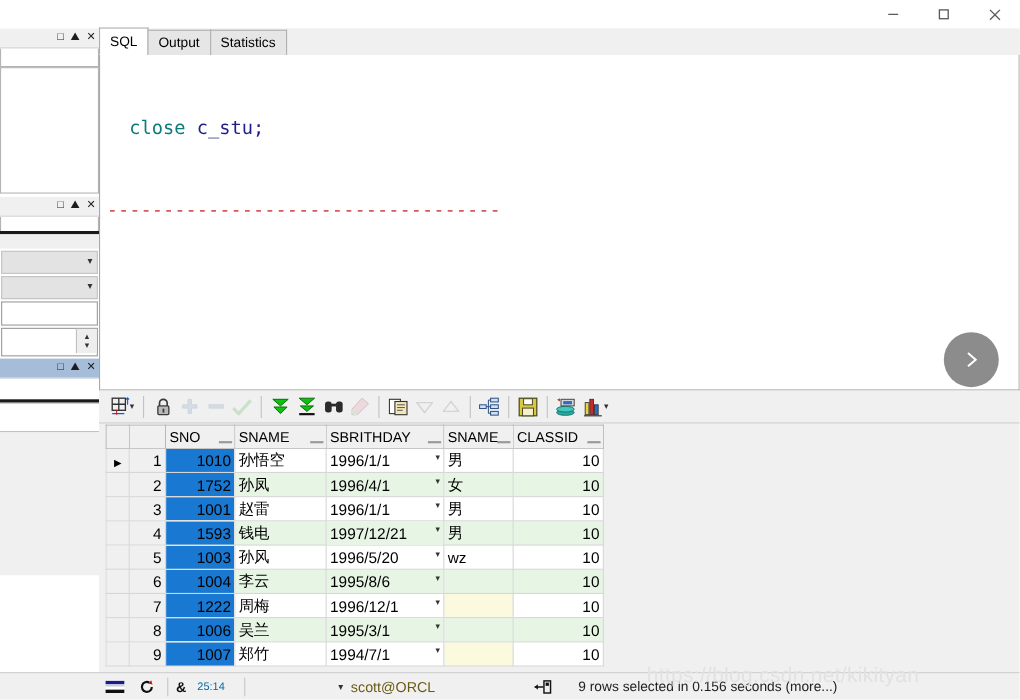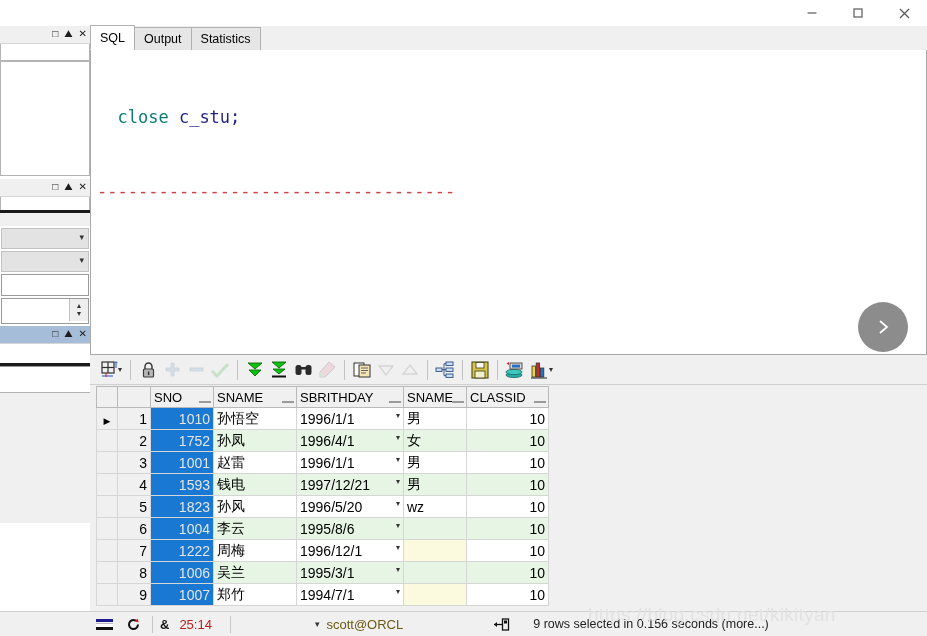--- a/index.html
+++ b/index.html
@@ -77,38 +77,38 @@
   table.dg{border-collapse:collapse;table-layout:fixed;background:#fff;}
   table.dg th{background:#f0f0f0;border:1px solid #b9b9b9;font-weight:normal;
               font-size:13px;height:20px;padding:0 3px;text-align:left;position:relative;}
   table.dg th .hgrip{position:absolute;right:2px;bottom:4px;width:12px;height:2px;
                      border-bottom:2px solid #9a9a9a;}
   table.dg td{border:1px solid #d6d6d6;font-size:14px;height:21px;padding:0 3px;
               white-space:nowrap;overflow:hidden;}
   td.ind{width:14px;background:#f0f0f0;border:1px solid #b9b9b9;text-align:center;padding:0;}
   td.rn{width:26px;background:#f0f0f0;border:1px solid #b9b9b9;text-align:right;
         padding-right:4px;font-size:13px;}
-  td.sno{width:56px;background:#1878d2;color:#e5e5e5;text-align:right;padding-right:5px;
+  td.sno{width:56px;background:#1878d2;color:#000000;text-align:right;padding-right:5px;
          border-left:2px solid #14528f;}
   td.sname{width:76px;}
   td.bday{width:100px;position:relative;}
   td.bday .dd{position:absolute;right:3px;top:3px;font-size:8px;color:#333;}
   td.ssex{width:56px;}
   td.classid{width:75px;text-align:right;padding-right:5px;}
   tr.alt td.sname,tr.alt td.bday,tr.alt td.ssex,tr.alt td.classid{background:#e7f6e4;}
   td.nul{background:#fcfade !important;}
   .arrowmark{font-size:9px;color:#000;}
 
   
   .statusbar{position:absolute;left:90px;top:611px;width:837px;height:25px;background:#f0f0f0;
              border-top:1px solid #cfcfcf;display:flex;align-items:center;box-sizing:border-box;}
   .sbsep{width:1px;height:17px;background:#c6c6c6;margin:0 7px;}
   .sbflag{width:17px;height:11px;margin-left:6px;position:relative;}
   .sbflag i{position:absolute;left:0;width:17px;height:3px;display:block;}
-  .sbtime{color:#b91c1c;font-size:13px;}
+  .sbtime{color:#0369a1;font-size:10px;}
   .sbconn{color:#6b5a14;font-size:13px;}
   .sbmsg{color:#222;font-size:12.5px;}
   .bottomleft{position:absolute;left:0;top:611px;width:90px;height:25px;background:#f0f0f0;
               border-top:1px solid #cfcfcf;box-sizing:border-box;}
 
   
   .watermark{position:absolute;left:588px;top:604px;font-size:19px;color:#e2e2e2;
              font-family:"Liberation Sans",sans-serif;letter-spacing:.3px;pointer-events:none;}
 </style>
 </head>
@@ -398,21 +398,21 @@
             <td class="sno">1593</td>
             <td class="sname">钱电</td>
             <td class="bday"><span>1997/12/21</span><span class="dd">▾</span></td>
             <td class="ssex">男</td>
             <td class="classid">10</td>
           </tr>
 
           <tr>
             <td class="ind"></td>
             <td class="rn">5</td>
-            <td class="sno">1823</td>
+            <td class="sno">1003</td>
             <td class="sname">孙风</td>
             <td class="bday"><span>1996/5/20</span><span class="dd">▾</span></td>
             <td class="ssex">wz</td>
             <td class="classid">10</td>
           </tr>
 
           <tr class="alt">
             <td class="ind"></td>
             <td class="rn">6</td>
             <td class="sno">1004</td>

